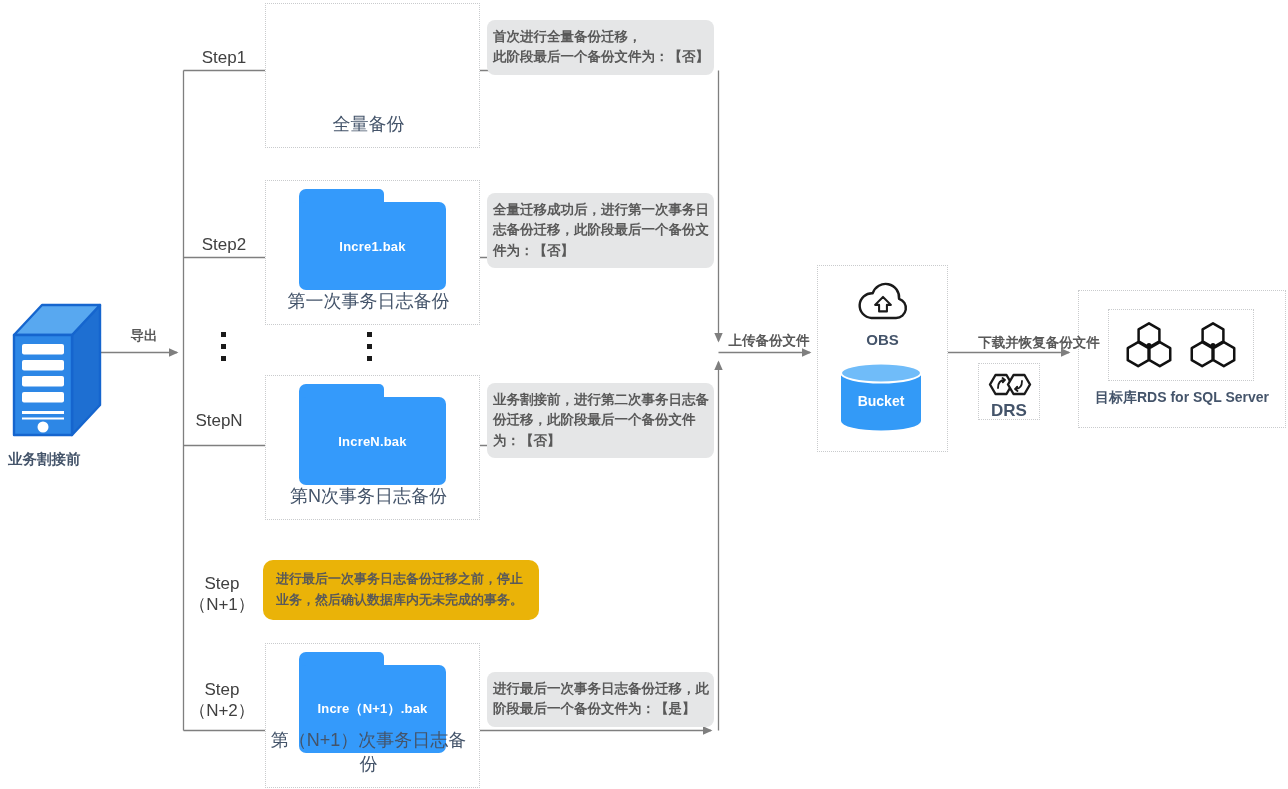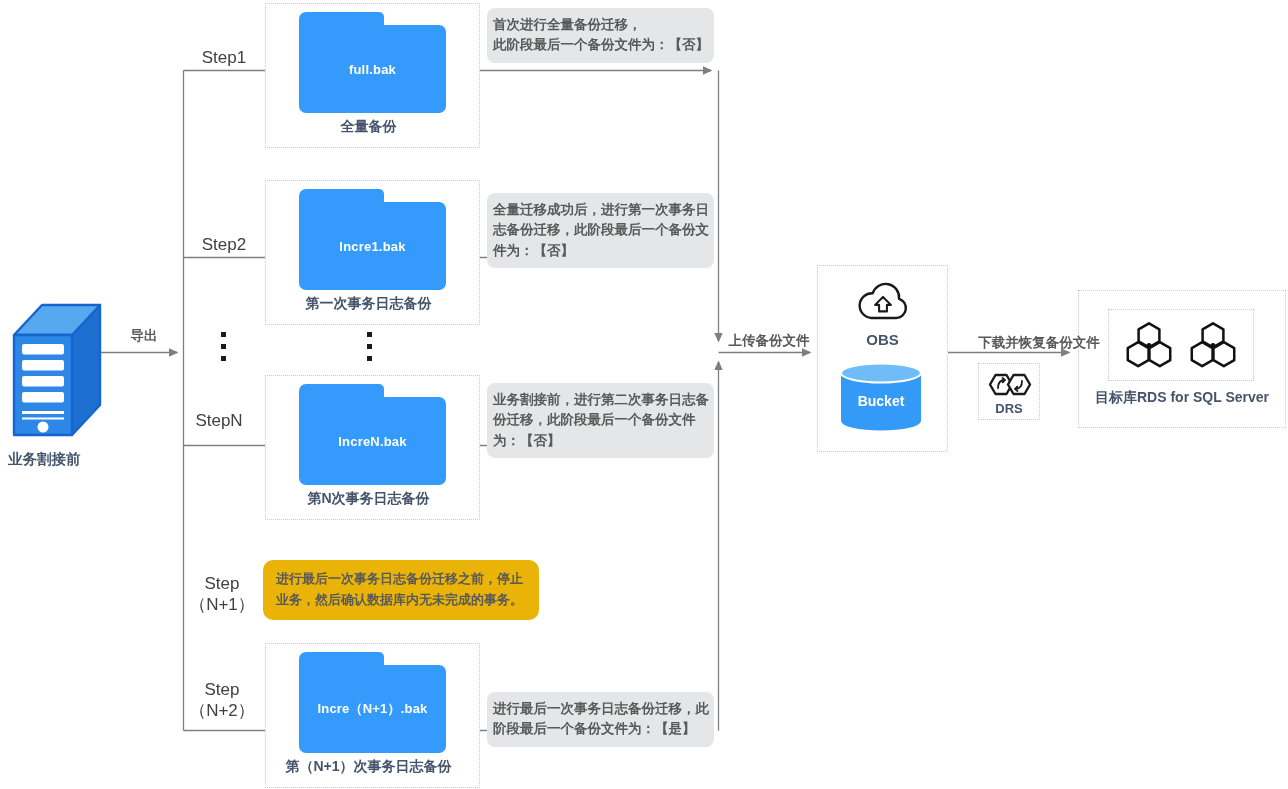--- a/index.html
+++ b/index.html
@@ -26,21 +26,21 @@
   }
   .folder{position:absolute;left:33px;top:8px;width:147px;height:101px;}
   .folder-tab{position:absolute;left:0;top:0;width:58%;height:40px;background:var(--blue);border-radius:7px 5px 0 0;}
   .folder-body{
     position:absolute;left:0;top:13px;right:0;bottom:0;background:var(--blue);border-radius:7px;
     display:flex;align-items:center;justify-content:center;
   }
   .folder-name{color:#fff;font-weight:bold;font-size:13px;letter-spacing:.2px;}
   .caption{
     position:absolute;left:0;right:8px;bottom:11px;text-align:center;
-    color:var(--caption-ink);font-weight:bold;font-size:14px;
+    color:var(--caption-ink);font-weight:normal;font-size:18px;
   }
   .note{
     position:absolute;left:487px;width:227px;background:#E5E6E7;border-radius:8px;
     padding:7px 5px 7px 6px;box-sizing:border-box;color:var(--note-ink);
     font-size:13.5px;font-weight:bold;line-height:1.5;white-space:pre-line;z-index:2;
   }
   .note-blue{
     position:absolute;left:263px;top:560px;width:276px;background:#eab308;border-radius:10px;
     padding:9px 13px;box-sizing:border-box;color:var(--note-ink);
     font-size:13px;font-weight:bold;line-height:1.6;z-index:2;
@@ -149,29 +149,23 @@
       <i></i>
       <i></i>
     </div>
   <div class="vdots" style="left:367px;top:332px;">
       <i></i>
       <i></i>
       <i></i>
     </div>
 
   <div class="folder-box" style="top:3px;">
-    <div class="folder">
-      <div class="folder-tab"></div>
-      <div class="folder-body">
-        <span class="folder-name">full.bak</span>
-      </div>
-    </div>
     <div class="caption">全量备份</div>
   </div>
-  <div class="note" style="top:8px;">首次进行全量备份迁移，
+  <div class="note" style="top:20px;">首次进行全量备份迁移，
 此阶段最后一个备份文件为：【否】</div>
 
   <div class="folder-box" style="top:180px;">
     <div class="folder">
       <div class="folder-tab"></div>
       <div class="folder-body">
         <span class="folder-name">Incre1.bak</span>
       </div>
     </div>
     <div class="caption">第一次事务日志备份</div>
@@ -193,21 +187,21 @@
 
   <div class="folder-box" style="top:643px;">
     <div class="folder">
       <div class="folder-tab"></div>
       <div class="folder-body">
         <span class="folder-name">Incre（N+1）.bak</span>
       </div>
     </div>
     <div class="caption">第（N+1）次事务日志备份</div>
   </div>
-  <div class="note" style="top:692px;">进行最后一次事务日志备份迁移，此阶段最后一个备份文件为：【是】</div>
+  <div class="note" style="top:672px;">进行最后一次事务日志备份迁移，此阶段最后一个备份文件为：【是】</div>
 
   <div class="flow-label" style="left:722px;top:332px;width:94px;">上传备份文件</div>
   <div class="flow-label" style="left:950px;top:334px;width:126px;margin-left:26px;">下载并恢复备份文件</div>
 
   <div class="obs-box">
     <svg style="position:absolute;left:37px;top:15px;" width="56" height="44" viewBox="0 0 60 46">
       <g stroke="#1a1a1a" stroke-width="2.6" fill="none" stroke-linejoin="round">
         <path d="M17.5 39 H44 a10.5 10.5 0 0 0 3.2-20.5 A14.5 14.5 0 0 0 19 12.5 A10 10 0 0 0 17.5 39 Z"></path>
         <path d="M30 16.5 L38.5 25 H34.2 V32 H25.8 V25 H21.5 Z" stroke-width="2.2"></path>
       </g>
@@ -226,21 +220,21 @@
     <svg style="position:absolute;left:8px;top:5px;" width="46" height="31" viewBox="0 0 46 31">
       <g stroke="#1a1a1a" stroke-width="2.4" fill="#ffffff" stroke-linejoin="round">
         <polygon points="3,15.5 8.5,6 19.5,6 25,15.5 19.5,25 8.5,25"></polygon>
         <polygon points="21,15.5 26.5,6 37.5,6 43,15.5 37.5,25 26.5,25"></polygon>
       </g>
       <g stroke="#1a1a1a" stroke-width="1.8" fill="none" stroke-linecap="round">
         <path d="M11 19 Q11 11 18 11 M18 11 L15.5 9 M18 11 L15.8 13.4"></path>
         <path d="M35 12 Q35 20 28 20 M28 20 L30.5 22 M28 20 L30.2 17.6"></path>
       </g>
     </svg>
-    <div class="svc-title" style="top:37px;font-size:13px;">DRS</div>
+    <div class="svc-title" style="top:37px;font-size:17px;">DRS</div>
   </div>
 
   <div class="target-box">
     <div class="target-inner">
       <svg width="52" height="48" viewBox="0 0 54 48">
         <g stroke="#111" stroke-width="2.6" fill="#ffffff" stroke-linejoin="round">
           <polygon points="27,1.5 37.8,7.75 37.8,20.25 27,26.5 16.2,20.25 16.2,7.75"></polygon>
           <polygon points="15.75,21 26.55,27.25 26.55,39.75 15.75,46 4.95,39.75 4.95,27.25"></polygon>
           <polygon points="38.25,21 49.05,27.25 49.05,39.75 38.25,46 27.45,39.75 27.45,27.25"></polygon>
         </g>

